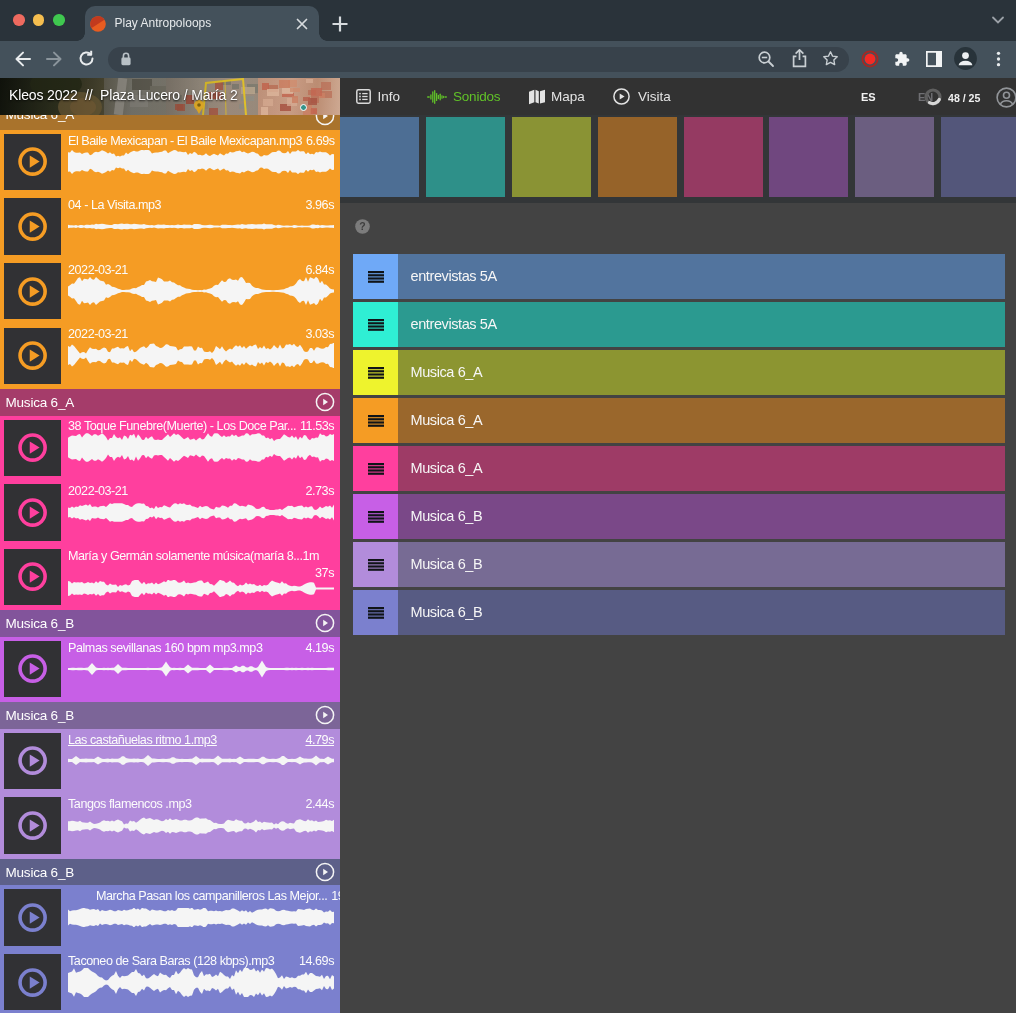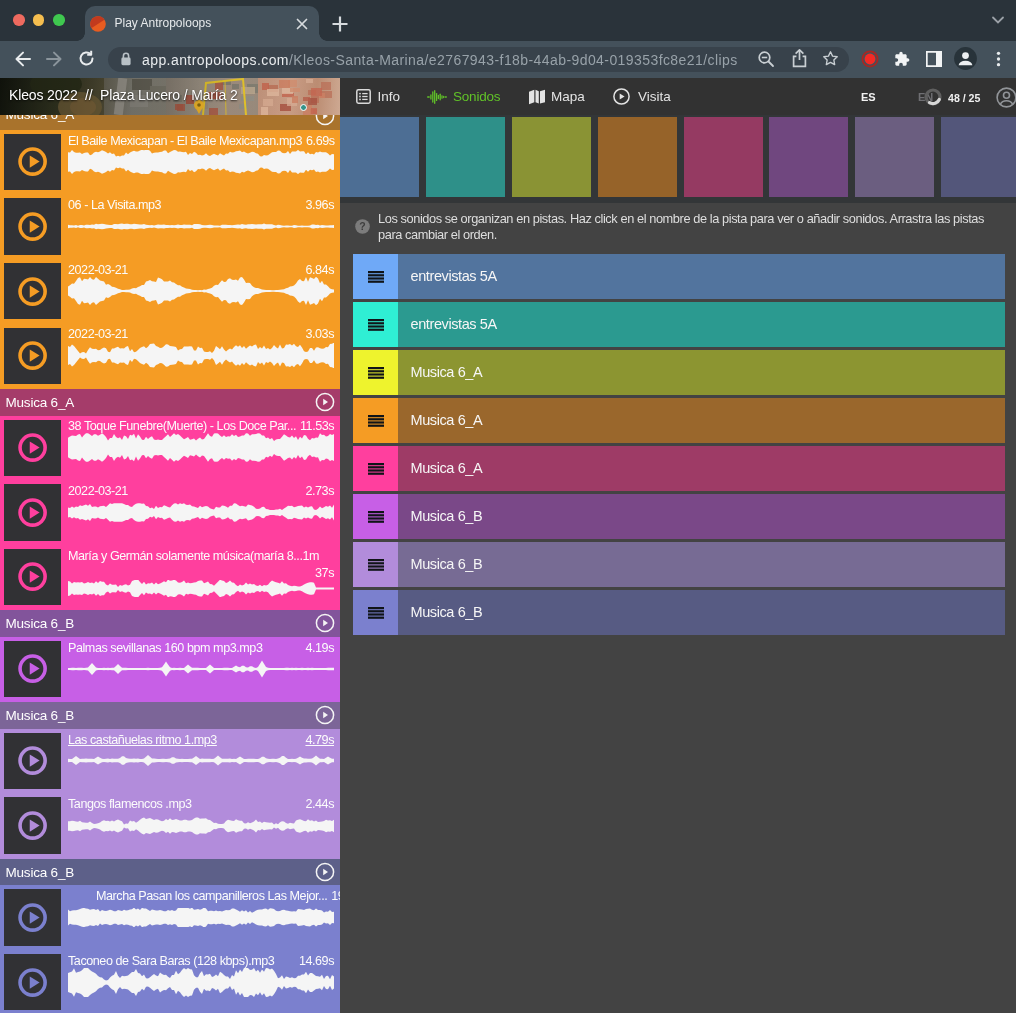--- a/index.html
+++ b/index.html
@@ -46,21 +46,20 @@
     </svg>
 <svg class="abs" style="left:78px;top:50px" width="17" height="17" viewBox="0 0 17 17">
 <path d="M14.5 8.5 A6 6 0 1 1 12.7 4.2" stroke="#E9ECEE" stroke-width="2" fill="none" stroke-linecap="round"></path>
 <path d="M13.2 0.8 V4.8 H9.2" stroke="#E9ECEE" stroke-width="2" fill="none" stroke-linejoin="round"></path>
     </svg>
 <div class="abs" style="left:108px;top:46.5px;width:740.5px;height:25.5px;border-radius:13px;background:#38424B;"></div>
 <svg class="abs" style="left:119.5px;top:51.5px" width="12" height="14" viewBox="0 0 12 14">
 <rect x="1.4" y="5.6" width="9.2" height="7.6" rx="1.4" fill="#B9C1C6"></rect>
 <path d="M3.4 6 V3.9 a2.6 2.6 0 0 1 5.2 0 V6" stroke="#B9C1C6" stroke-width="1.6" fill="none"></path>
     </svg>
-<div class="abs" style="left:142px;top:51.5px;font-size:14px;color:#E8EBED;white-space:nowrap;letter-spacing:0.42px;">app.antropoloops.com<span style="color:#98A2A9">/Kleos-Santa-Marina/e2767943-f18b-44ab-9d04-019353fc8e21/clips</span></div>
 <svg class="abs" style="left:757px;top:50px" width="18" height="18" viewBox="0 0 18 18">
 <circle cx="7.5" cy="7.5" r="5.3" stroke="#C9CFD3" stroke-width="1.7" fill="none"></circle>
 <path d="M4.8 7.5 H10.2" stroke="#C9CFD3" stroke-width="1.6"></path>
 <path d="M11.5 11.5 L16 16" stroke="#C9CFD3" stroke-width="1.8" stroke-linecap="round"></path>
     </svg>
 <svg class="abs" style="left:791px;top:49px" width="17" height="19" viewBox="0 0 17 19">
 <path d="M8.5 1.2 V11" stroke="#C9CFD3" stroke-width="1.7"></path>
 <path d="M4.6 4.6 L8.5 0.9 L12.4 4.6" stroke="#C9CFD3" stroke-width="1.7" fill="none" stroke-linejoin="round"></path>
 <path d="M5.4 7.4 H2.6 V17.4 H14.4 V7.4 H11.6" stroke="#C9CFD3" stroke-width="1.7" fill="none"></path>
     </svg>
@@ -207,21 +206,20 @@
 <div class="abs" style="left:511.9px;top:116.7px;width:79px;height:80px;background:#8A9334;"></div>
 <div class="abs" style="left:597.7px;top:116.7px;width:79px;height:80px;background:#966329;"></div>
 <div class="abs" style="left:683.5px;top:116.7px;width:79px;height:80px;background:#953A62;"></div>
 <div class="abs" style="left:769.3px;top:116.7px;width:79px;height:80px;background:#70477F;"></div>
 <div class="abs" style="left:855.1px;top:116.7px;width:79px;height:80px;background:#6B5E80;"></div>
 <div class="abs" style="left:940.9px;top:116.7px;width:79px;height:80px;background:#53567A;"></div>
 <svg class="abs" style="left:354.5px;top:218.5px" width="15" height="15" viewBox="0 0 15 15">
 <circle cx="7.5" cy="7.5" r="7.3" fill="#7C7C7C"></circle>
 <text x="7.5" y="11.2" font-size="10.5" font-weight="bold" fill="#3E3E3E" text-anchor="middle" font-family="Liberation Sans">?</text>
     </svg>
-<div class="abs" style="left:378px;top:211px;font-size:12.8px;letter-spacing:-0.42px;line-height:16.2px;color:#DEDEDE;white-space:nowrap;">Los sonidos se organizan en pistas. Haz click en el nombre de la pista para ver o añadir sonidos. Arrastra las pistas<br>para cambiar el orden.</div>
 <div class="row" style="top:254px;background:#52749E;">
       <div class="abs" style="left:0;top:0;width:45px;height:44.6px;background:#6FA9F7;">
         <svg class="abs" style="left:15px;top:16.5px" width="16" height="12" viewBox="0 0 16 12">
           <g fill="#101418">
             <rect x="0" y="0" width="16" height="2.2"></rect>
             <rect x="0" y="3.2" width="16" height="2.2"></rect>
             <rect x="0" y="6.4" width="16" height="2.2"></rect>
             <rect x="0" y="9.6" width="16" height="2.2"></rect>
           </g>
         </svg>
@@ -339,21 +337,21 @@
           <svg width="266" height="24" viewBox="0 0 266 24" style="display:block">
             <polygon points="0.0,2.2 2.0,2.6 4.0,0.1 6.0,2.0 8.0,2.8 10.0,2.7 12.0,2.6 14.0,4.0 16.0,3.0 18.0,2.5 20.0,2.4 22.0,5.2 24.0,4.5 26.0,2.4 28.0,1.8 30.0,2.3 32.0,1.4 34.0,0.3 36.0,1.1 38.0,2.1 40.0,3.6 42.0,2.2 44.0,3.9 46.0,3.6 48.0,6.5 50.0,5.8 52.0,6.4 54.0,5.4 56.0,5.6 58.0,2.5 60.0,4.2 62.0,2.4 64.0,1.4 66.0,0.8 68.0,1.6 70.0,1.4 72.0,0.4 74.0,-0.2 76.0,0.3 78.0,-0.2 80.0,-0.2 82.0,0.7 84.0,3.6 86.0,2.8 88.0,2.6 90.0,2.5 92.0,2.1 94.0,1.8 96.0,0.6 98.0,0.5 100.0,3.2 102.0,2.1 104.0,0.9 106.0,0.0 108.0,0.3 110.0,1.8 112.0,1.6 114.0,2.1 116.0,2.3 118.0,1.7 120.0,5.1 122.0,2.9 124.0,4.0 126.0,1.8 128.0,2.8 130.0,5.0 132.0,4.7 134.0,5.4 136.0,5.0 138.0,3.3 140.0,5.3 142.0,5.9 144.0,4.8 146.0,3.8 148.0,4.8 150.0,5.4 152.0,3.2 154.0,4.5 156.0,5.4 158.0,3.4 160.0,3.8 162.0,1.8 164.0,2.5 166.0,2.2 168.0,1.2 170.0,1.0 172.0,0.6 174.0,2.2 176.0,1.4 178.0,2.7 180.0,3.4 182.0,2.7 184.0,1.8 186.0,1.9 188.0,3.3 190.0,3.7 192.0,6.2 194.0,6.5 196.0,5.1 198.0,5.4 200.0,5.2 202.0,3.7 204.0,2.2 206.0,1.9 208.0,2.0 210.0,0.5 212.0,0.7 214.0,2.8 216.0,3.3 218.0,2.9 220.0,0.9 222.0,4.1 224.0,1.4 226.0,1.4 228.0,1.6 230.0,-0.1 232.0,1.5 234.0,1.2 236.0,1.2 238.0,4.2 240.0,2.3 242.0,4.3 244.0,3.7 246.0,4.4 248.0,2.1 250.0,2.4 252.0,1.6 254.0,2.3 256.0,2.2 258.0,2.3 260.0,3.6 262.0,5.6 264.0,4.0 266.0,4.3 266.0,19.7 264.0,20.0 262.0,18.4 260.0,20.4 258.0,21.7 256.0,21.8 254.0,21.7 252.0,22.4 250.0,21.6 248.0,21.9 246.0,19.6 244.0,20.3 242.0,19.7 240.0,21.7 238.0,19.8 236.0,22.8 234.0,22.8 232.0,22.5 230.0,24.1 228.0,22.4 226.0,22.6 224.0,22.6 222.0,19.9 220.0,23.1 218.0,21.1 216.0,20.7 214.0,21.2 212.0,23.3 210.0,23.5 208.0,22.0 206.0,22.1 204.0,21.8 202.0,20.3 200.0,18.8 198.0,18.6 196.0,18.9 194.0,17.5 192.0,17.8 190.0,20.3 188.0,20.7 186.0,22.1 184.0,22.2 182.0,21.3 180.0,20.6 178.0,21.3 176.0,22.6 174.0,21.8 172.0,23.4 170.0,23.0 168.0,22.8 166.0,21.8 164.0,21.5 162.0,22.2 160.0,20.2 158.0,20.6 156.0,18.6 154.0,19.5 152.0,20.8 150.0,18.6 148.0,19.2 146.0,20.2 144.0,19.2 142.0,18.1 140.0,18.7 138.0,20.7 136.0,19.0 134.0,18.6 132.0,19.3 130.0,19.0 128.0,21.2 126.0,22.2 124.0,20.0 122.0,21.1 120.0,18.9 118.0,22.3 116.0,21.7 114.0,21.9 112.0,22.4 110.0,22.2 108.0,23.7 106.0,24.0 104.0,23.1 102.0,21.9 100.0,20.8 98.0,23.5 96.0,23.4 94.0,22.2 92.0,21.9 90.0,21.5 88.0,21.4 86.0,21.2 84.0,20.4 82.0,23.3 80.0,24.2 78.0,24.2 76.0,23.7 74.0,24.2 72.0,23.6 70.0,22.6 68.0,22.4 66.0,23.2 64.0,22.6 62.0,21.6 60.0,19.8 58.0,21.5 56.0,18.4 54.0,18.6 52.0,17.6 50.0,18.2 48.0,17.5 46.0,20.4 44.0,20.1 42.0,21.8 40.0,20.4 38.0,21.9 36.0,22.9 34.0,23.7 32.0,22.6 30.0,21.7 28.0,22.2 26.0,21.6 24.0,19.5 22.0,18.8 20.0,21.6 18.0,21.5 16.0,21.0 14.0,20.0 12.0,21.4 10.0,21.3 8.0,21.2 6.0,22.0 4.0,23.9 2.0,21.4 0.0,21.8" fill="#f5f5f5"></polygon>
           </svg>
         </div>
         <div class="abs" style="left:4px;top:95.1px;width:57px;height:56.5px;background:#313134;"></div>
         <svg class="abs" style="left:17.9px;top:108.7px" width="29.2" height="29.2" viewBox="0 0 30 30">
           <circle cx="15" cy="15" r="12.9" stroke="#F59C24" stroke-width="3.7" fill="none"></circle>
           <path d="M12.1 8.8 L22.2 15 L12.1 21.2 Z" fill="#F59C24"></path>
         </svg>
         <div class="ct" style="top:94.9px;">
-          <span>06 - La Visita.mp3</span>
+          <span>04 - La Visita.mp3</span>
           <span class="d">3.96s</span>
         </div>
         <div class="abs" style="left:68px;top:118.8px;">
           <svg width="266" height="9" viewBox="0 0 266 9" style="display:block">
             <polygon points="0.0,2.8 2.0,3.2 4.0,3.3 6.0,3.5 8.0,3.0 10.0,3.7 12.0,3.1 14.0,3.0 16.0,3.5 18.0,2.8 20.0,2.7 22.0,3.1 24.0,2.6 26.0,2.7 28.0,1.8 30.0,2.3 32.0,1.9 34.0,1.8 36.0,2.0 38.0,2.6 40.0,2.7 42.0,3.1 44.0,2.9 46.0,2.1 48.0,1.9 50.0,2.3 52.0,1.8 54.0,1.6 56.0,2.1 58.0,1.8 60.0,1.8 62.0,2.3 64.0,2.3 66.0,1.8 68.0,1.9 70.0,2.3 72.0,2.4 74.0,2.6 76.0,2.1 78.0,2.8 80.0,3.0 82.0,3.2 84.0,2.9 86.0,3.5 88.0,3.0 90.0,2.6 92.0,2.7 94.0,2.8 96.0,2.4 98.0,2.9 100.0,3.1 102.0,3.3 104.0,3.0 106.0,3.2 108.0,2.9 110.0,2.4 112.0,3.1 114.0,2.9 116.0,2.5 118.0,2.8 120.0,2.7 122.0,2.7 124.0,3.2 126.0,2.1 128.0,2.0 130.0,1.9 132.0,2.3 134.0,3.1 136.0,3.3 138.0,3.2 140.0,3.1 142.0,2.8 144.0,2.9 146.0,3.6 148.0,3.5 150.0,3.5 152.0,3.7 154.0,2.8 156.0,2.7 158.0,2.8 160.0,2.9 162.0,3.0 164.0,3.2 166.0,3.1 168.0,2.8 170.0,2.6 172.0,2.7 174.0,1.9 176.0,2.6 178.0,2.7 180.0,2.2 182.0,2.3 184.0,2.0 186.0,2.2 188.0,2.5 190.0,2.2 192.0,2.3 194.0,2.2 196.0,1.6 198.0,2.3 200.0,2.3 202.0,2.3 204.0,2.3 206.0,3.0 208.0,3.5 210.0,2.7 212.0,3.1 214.0,3.6 216.0,3.7 218.0,3.5 220.0,3.4 222.0,3.8 224.0,3.8 226.0,3.1 228.0,3.2 230.0,3.8 232.0,3.7 234.0,3.5 236.0,3.8 238.0,3.8 240.0,3.8 242.0,3.4 244.0,2.4 246.0,2.6 248.0,2.9 250.0,2.8 252.0,3.5 254.0,3.0 256.0,3.2 258.0,3.4 260.0,3.4 262.0,3.2 264.0,3.3 266.0,3.1 266.0,5.9 264.0,5.7 262.0,5.8 260.0,5.6 258.0,5.6 256.0,5.8 254.0,6.0 252.0,5.5 250.0,6.2 248.0,6.1 246.0,6.4 244.0,6.6 242.0,5.6 240.0,5.2 238.0,5.2 236.0,5.2 234.0,5.5 232.0,5.3 230.0,5.2 228.0,5.8 226.0,5.9 224.0,5.2 222.0,5.2 220.0,5.6 218.0,5.5 216.0,5.3 214.0,5.4 212.0,5.9 210.0,6.3 208.0,5.5 206.0,6.0 204.0,6.7 202.0,6.7 200.0,6.7 198.0,6.7 196.0,7.4 194.0,6.8 192.0,6.7 190.0,6.8 188.0,6.5 186.0,6.8 184.0,7.0 182.0,6.7 180.0,6.8 178.0,6.3 176.0,6.4 174.0,7.1 172.0,6.3 170.0,6.4 168.0,6.2 166.0,5.9 164.0,5.8 162.0,6.0 160.0,6.1 158.0,6.2 156.0,6.3 154.0,6.2 152.0,5.3 150.0,5.5 148.0,5.5 146.0,5.4 144.0,6.1 142.0,6.2 140.0,5.9 138.0,5.8 136.0,5.7 134.0,5.9 132.0,6.7 130.0,7.1 128.0,7.0 126.0,6.9 124.0,5.8 122.0,6.3 120.0,6.3 118.0,6.2 116.0,6.5 114.0,6.1 112.0,5.9 110.0,6.6 108.0,6.1 106.0,5.8 104.0,6.0 102.0,5.7 100.0,5.9 98.0,6.1 96.0,6.6 94.0,6.2 92.0,6.3 90.0,6.4 88.0,6.0 86.0,5.5 84.0,6.1 82.0,5.8 80.0,6.0 78.0,6.2 76.0,6.9 74.0,6.4 72.0,6.6 70.0,6.7 68.0,7.1 66.0,7.2 64.0,6.7 62.0,6.7 60.0,7.2 58.0,7.2 56.0,6.9 54.0,7.4 52.0,7.2 50.0,6.7 48.0,7.1 46.0,6.9 44.0,6.1 42.0,5.9 40.0,6.3 38.0,6.4 36.0,7.0 34.0,7.2 32.0,7.1 30.0,6.7 28.0,7.2 26.0,6.3 24.0,6.4 22.0,5.9 20.0,6.3 18.0,6.2 16.0,5.5 14.0,6.0 12.0,5.9 10.0,5.3 8.0,6.0 6.0,5.5 4.0,5.7 2.0,5.8 0.0,6.2" fill="#f5f5f5"></polygon>
           </svg>
         </div>
         <div class="abs" style="left:4px;top:159.7px;width:57px;height:56.5px;background:#313134;"></div>
         <svg class="abs" style="left:17.9px;top:173.3px" width="29.2" height="29.2" viewBox="0 0 30 30">
           <circle cx="15" cy="15" r="12.9" stroke="#F59C24" stroke-width="3.7" fill="none"></circle>

